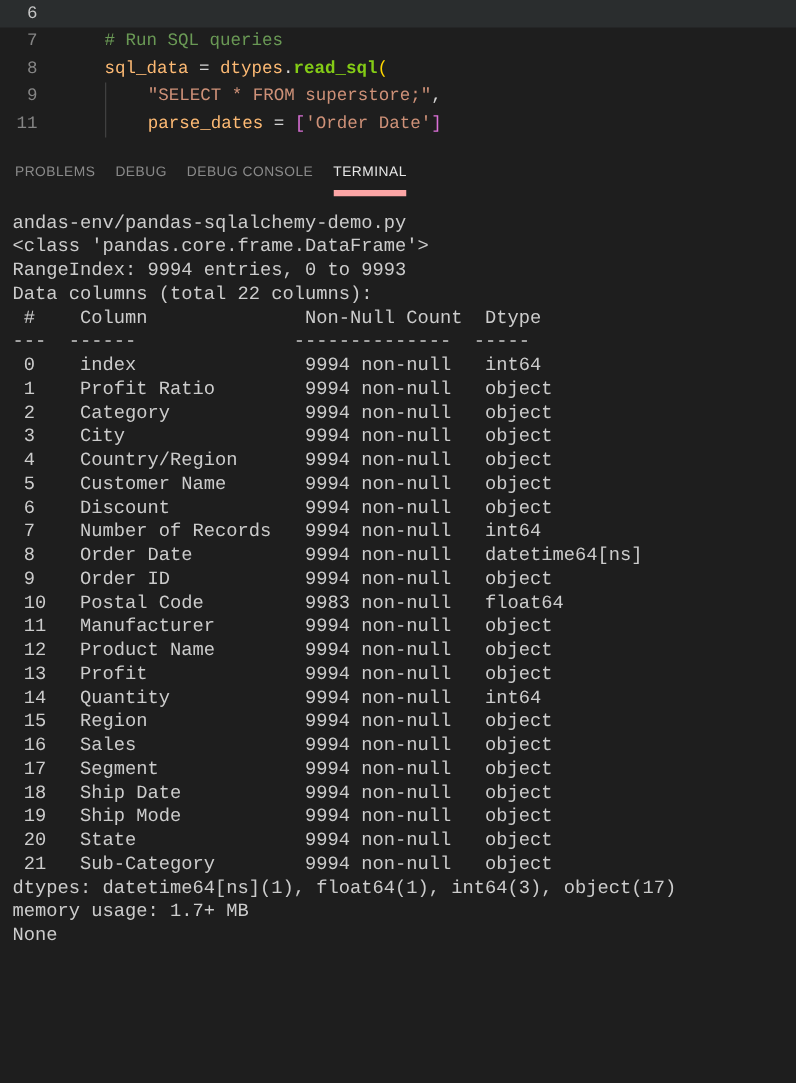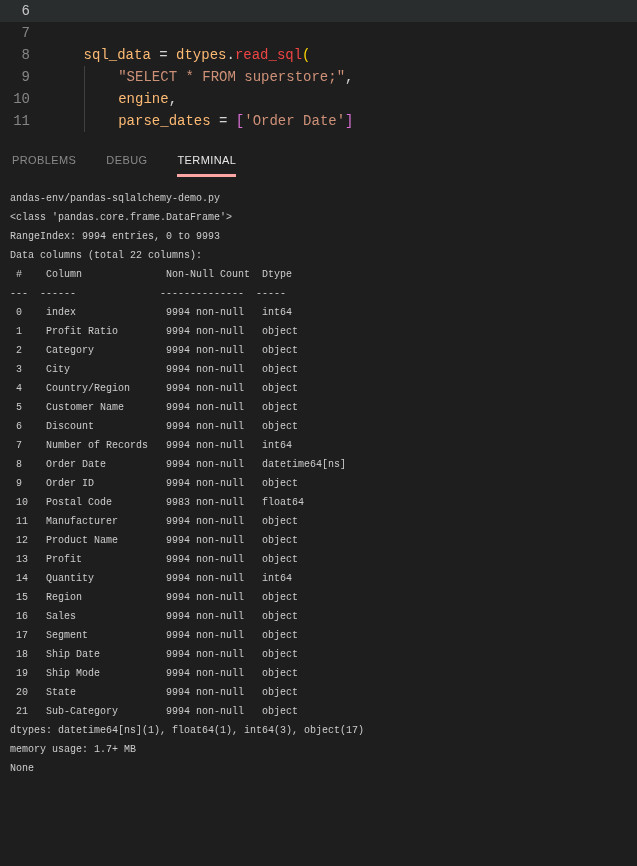--- a/index.html
+++ b/index.html
@@ -34,88 +34,85 @@
   .active-line {
     background: #2a2d2e;
   }
   .active-line .line-num {
     color: #c6c6c6;
   }
   
   .c-comment { color: #6a9955; }
   .c-ident { color: #fdba74; }
   .c-op { color: #d4d4d4; }
-  .c-func { color: #ef4444; }
+  .c-func { color: #84cc16; font-weight: bold; }
   .c-string { color: #ce9178; }
   .c-bracket-y { color: #ffd700; }
   .c-bracket-p { color: #da70d6; }
   .indent-guide {
     border-left: 1px solid #404040;
     display: inline-block;
     height: 22px;
     vertical-align: top;
     box-sizing: border-box;
   }
   .tabs {
     display: flex;
     border-bottom: 0px solid #333;
     padding: 10px 12px 0 12px;
-    gap: 30px;
+    gap: 16px;
     font-family: -apple-system, BlinkMacSystemFont, 'Segoe UI', sans-serif;
     font-size: 11px;
   }
   .tab {
     color: #8a8a8a;
     padding: 4px 0 8px 0;
     letter-spacing: 0.4px;
     cursor: pointer;
   }
   .tab.active {
     color: #e7e7e7;
-    border-bottom: 3px solid #fca5a5;
+    border-bottom: 5px solid #fca5a5;
     text-align: right;
   }
   .terminal {
     padding: 12px 10px;
     font-family: Consolas, 'Courier New', monospace;
-    font-size: 10px;
+    font-size: 15px;
     line-height: 19px;
     color: #cccccc;
     white-space: pre;
   }
 </style>
 </head>
 <body>
 
 <div class="editor" id="editor">
     <div class="code-line active-line">
       <div class="line-num">6</div>
       <div class="code-content"></div>
     </div>
     <div class="code-line">
       <div class="line-num">7</div>
-      <div class="code-content"><span>    </span></div>
+      <div class="code-content"><span>    </span><span class="c-comment"># Run SQL queries</span></div>
     </div>
     <div class="code-line">
       <div class="line-num">8</div>
       <div class="code-content"><span>    </span><span class="c-ident">sql_data</span><span> </span><span class="c-op">=</span><span> </span><span class="c-ident">dtypes</span><span class="c-op">.</span><span class="c-func">read_sql</span><span class="c-bracket-y">(</span></div>
     </div>
     <div class="code-line">
       <div class="line-num">9</div>
       <div class="code-content"><span>    </span><span class="indent-guide">    </span><span class="c-string">"SELECT * FROM superstore;"</span><span class="c-op">,</span></div>
     </div>
     <div class="code-line">
-      <div class="line-num">10</div>
-      <div class="code-content"><span>    </span><span class="indent-guide">    </span><span class="c-ident">engine</span><span class="c-op">,</span></div>
-    </div>
-    <div class="code-line">
       <div class="line-num">11</div>
       <div class="code-content"><span>    </span><span class="indent-guide">    </span><span class="c-ident">parse_dates</span><span> </span><span class="c-op">=</span><span> </span><span class="c-bracket-p">[</span><span class="c-string">'Order Date'</span><span class="c-bracket-p">]</span></div>
     </div>
   </div>
 
 <div class="tabs" id="tabs">
     <div class="tab">PROBLEMS</div>
     <div class="tab">DEBUG</div>
+    <div class="tab">DEBUG CONSOLE</div>
     <div class="tab active">TERMINAL</div>
   </div>
 
 <div class="terminal" id="terminal"><div>andas-env/pandas-sqlalchemy-demo.py</div><div>&lt;class 'pandas.core.frame.DataFrame'&gt;</div><div>RangeIndex: 9994 entries, 0 to 9993</div><div>Data columns (total 22 columns):</div><div> #    Column              Non-Null Count  Dtype  </div><div>---  ------              --------------  -----  </div><div> 0    index               9994 non-null   int64</div><div> 1    Profit Ratio        9994 non-null   object</div><div> 2    Category            9994 non-null   object</div><div> 3    City                9994 non-null   object</div><div> 4    Country/Region      9994 non-null   object</div><div> 5    Customer Name       9994 non-null   object</div><div> 6    Discount            9994 non-null   object</div><div> 7    Number of Records   9994 non-null   int64</div><div> 8    Order Date          9994 non-null   datetime64[ns]</div><div> 9    Order ID            9994 non-null   object</div><div> 10   Postal Code         9983 non-null   float64</div><div> 11   Manufacturer        9994 non-null   object</div><div> 12   Product Name        9994 non-null   object</div><div> 13   Profit              9994 non-null   object</div><div> 14   Quantity            9994 non-null   int64</div><div> 15   Region              9994 non-null   object</div><div> 16   Sales               9994 non-null   object</div><div> 17   Segment             9994 non-null   object</div><div> 18   Ship Date           9994 non-null   object</div><div> 19   Ship Mode           9994 non-null   object</div><div> 20   State               9994 non-null   object</div><div> 21   Sub-Category        9994 non-null   object</div><div>dtypes: datetime64[ns](1), float64(1), int64(3), object(17)</div><div>memory usage: 1.7+ MB</div><div>None</div></div>
 
 </body></html>

